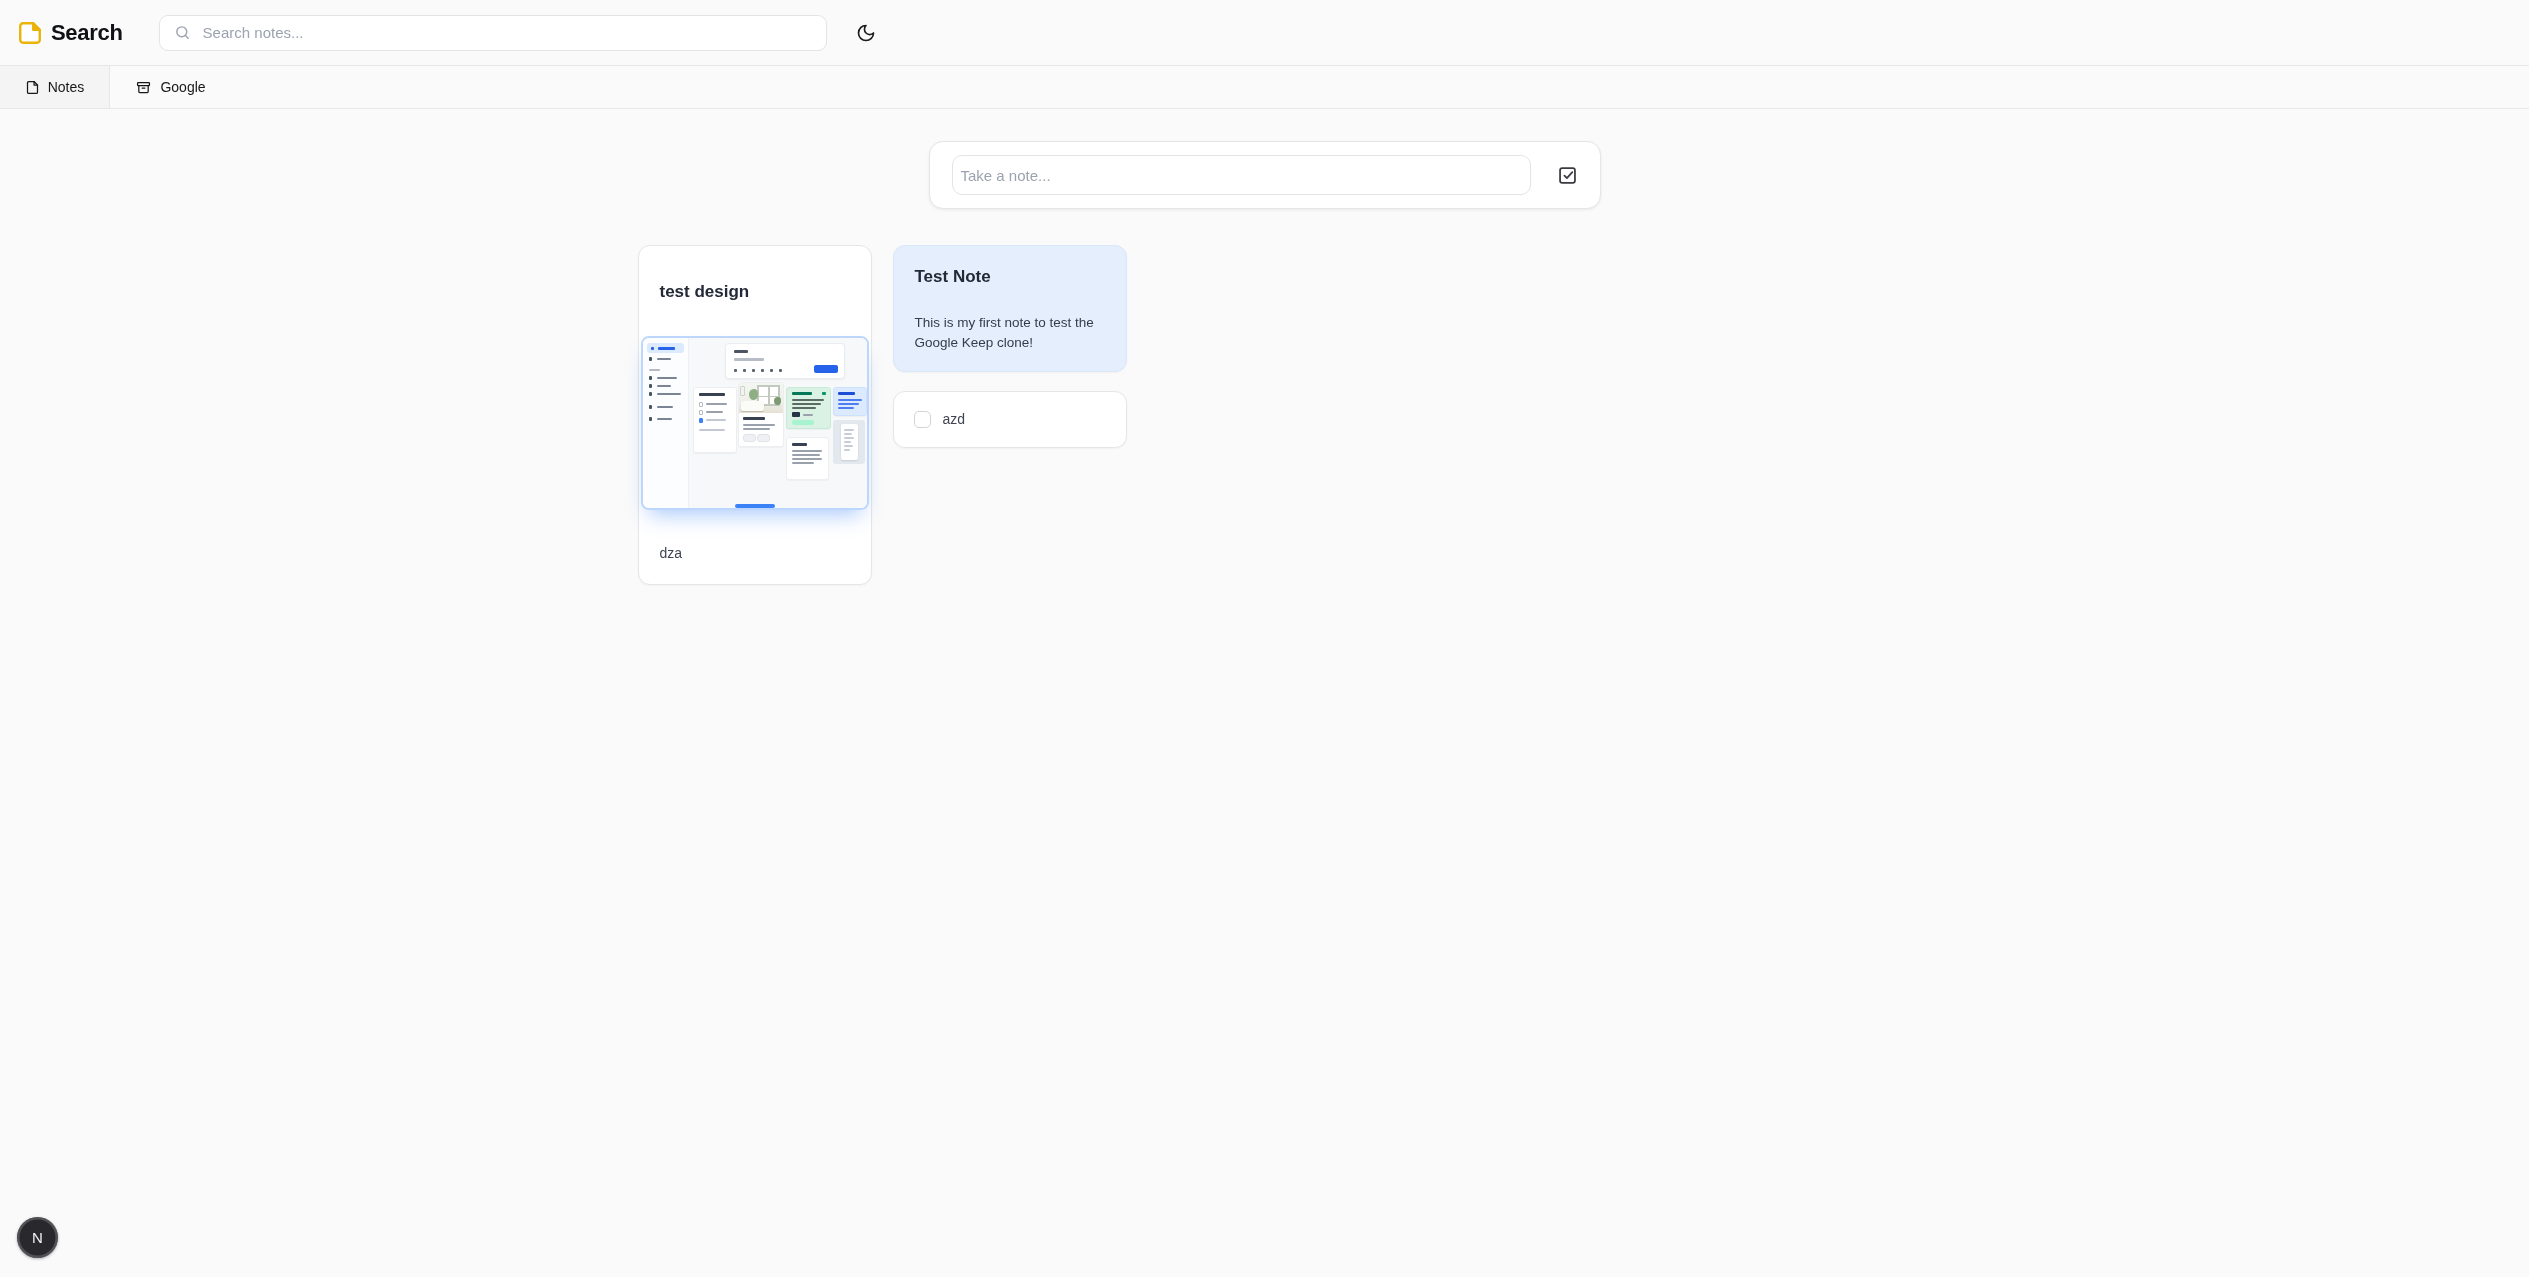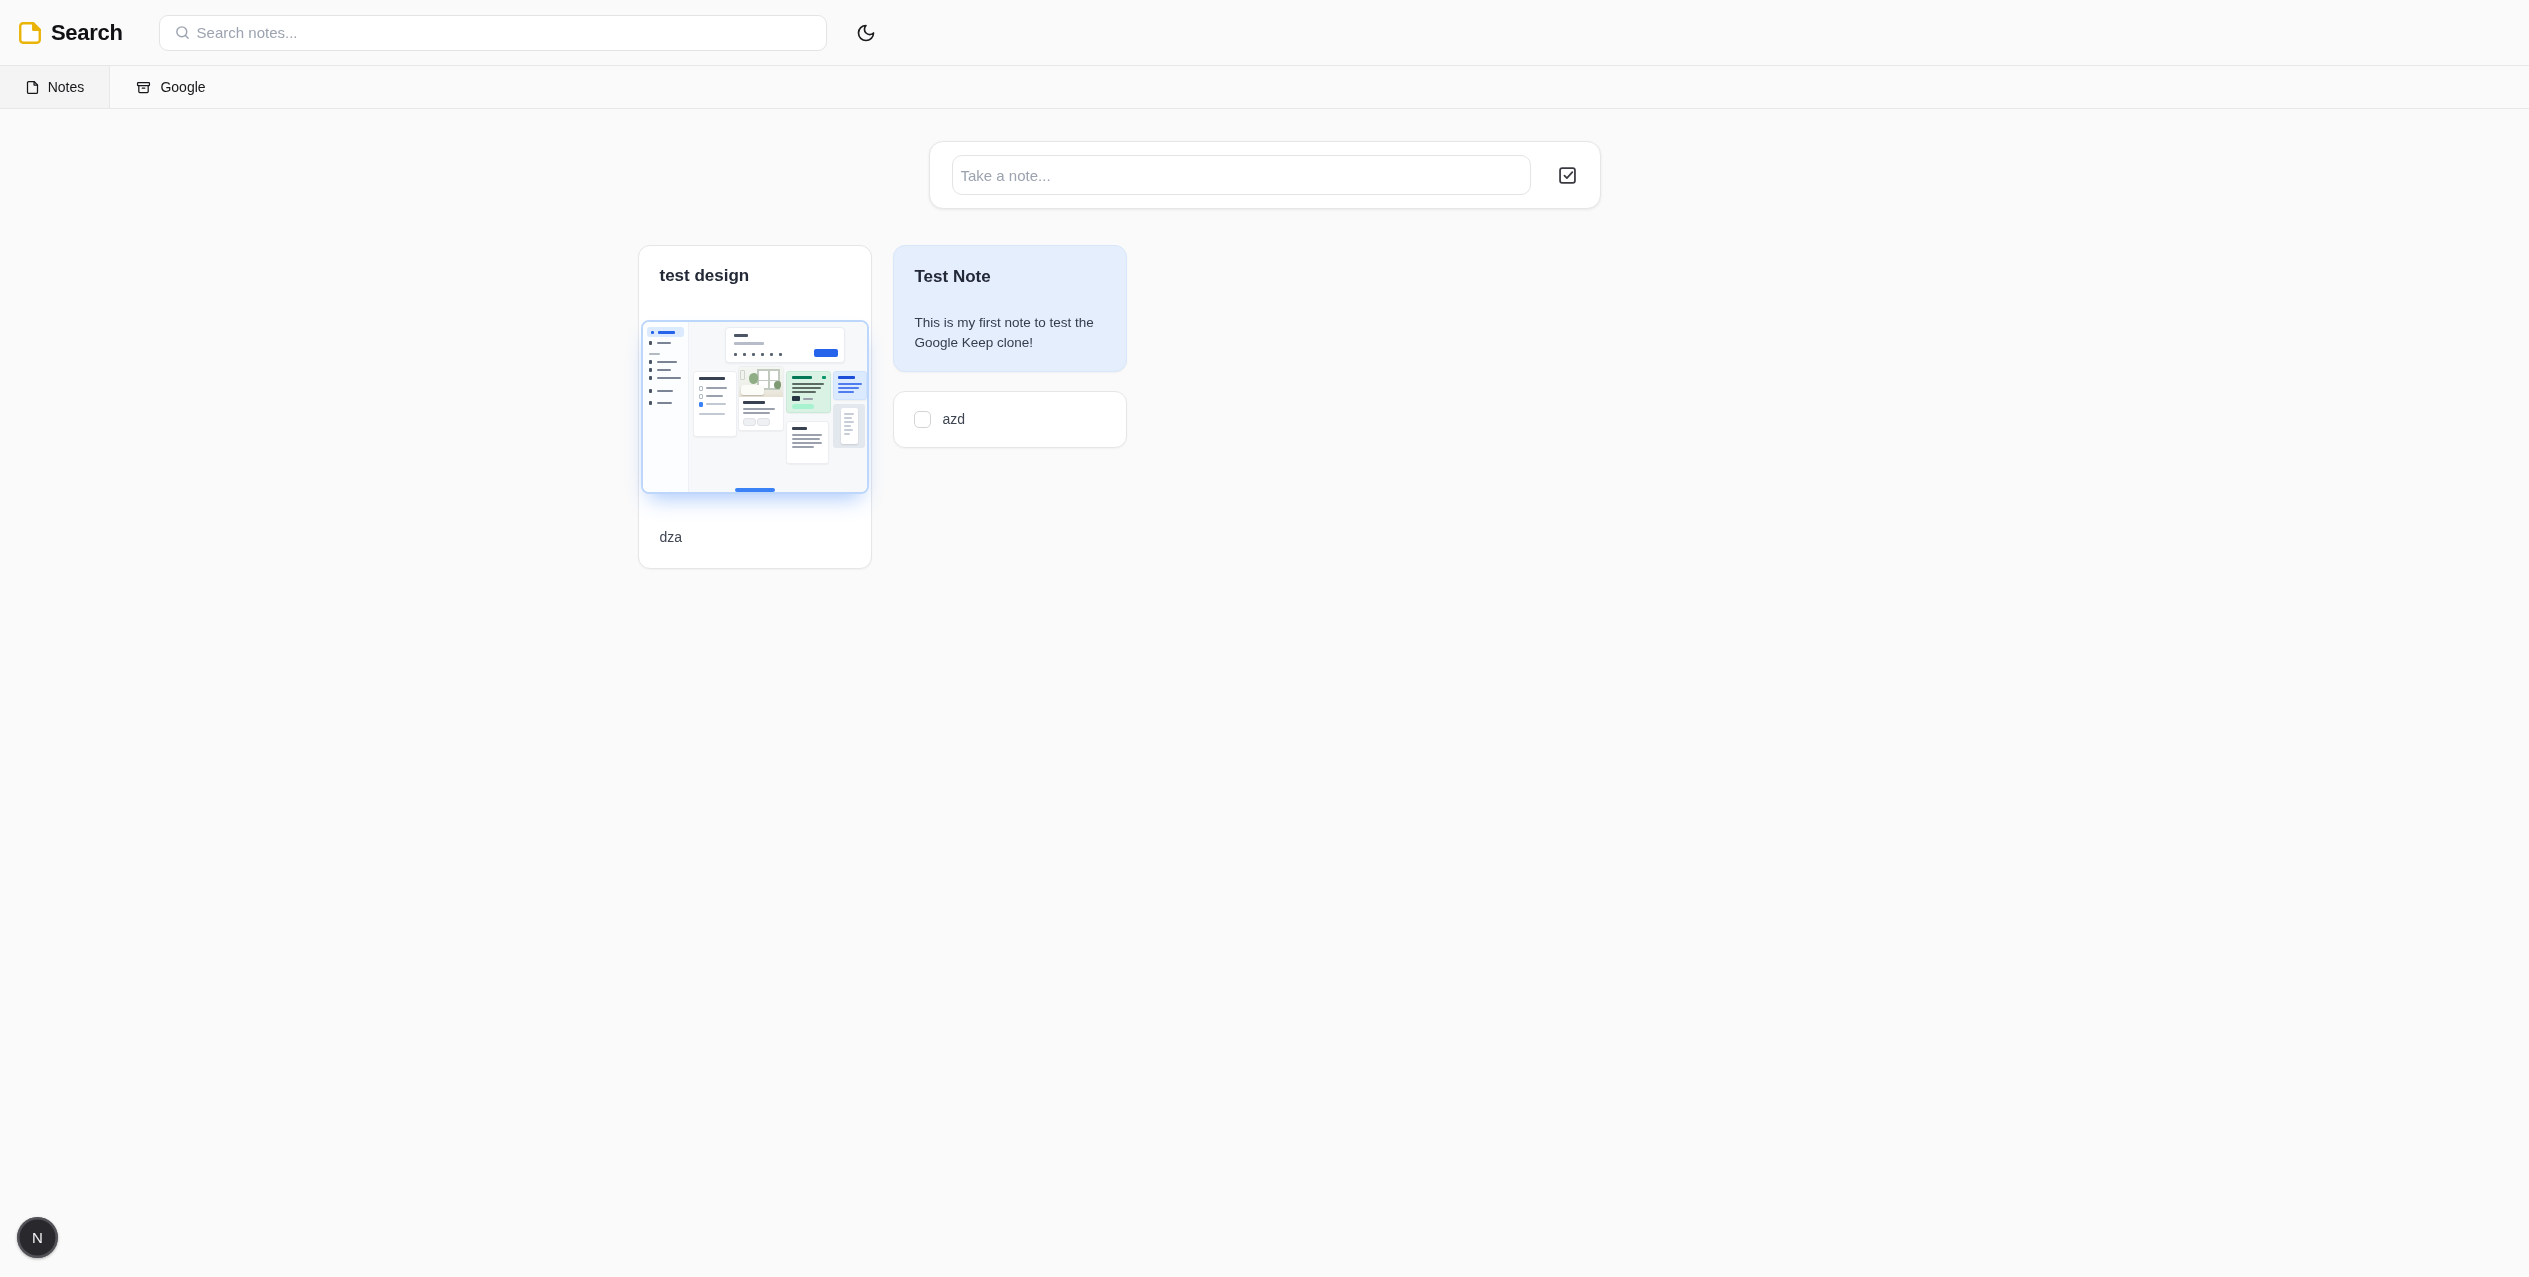--- a/index.html
+++ b/index.html
@@ -8,21 +8,21 @@
     background:#fafafa;color:#18181b;
     font-family:"Liberation Sans","DejaVu Sans",sans-serif;
     -webkit-font-smoothing:antialiased;
   }
   
   .header{display:flex;align-items:center;height:66px;padding-left:17px;
     border-bottom:1px solid #e7e7ea;box-sizing:border-box;background:#fafafa;}
   .brand{display:flex;align-items:center;gap:8px;}
   .brand-title{font-size:22px;font-weight:700;letter-spacing:-0.3px;color:#101114;}
   .search{margin-left:36px;width:668px;height:36px;background:#fff;border:1px solid #e4e4e7;
-    border-radius:9px;display:flex;align-items:center;padding:0 14px;gap:4px;box-sizing:border-box;}
+    border-radius:9px;display:flex;align-items:center;padding:0 14px;gap:10px;box-sizing:border-box;}
   .search input{border:none;outline:none;flex:1;font-size:15px;background:transparent;color:#18181b;}
   input::placeholder{color:#9ca3af;}
   .theme-btn{margin-left:21px;width:36px;height:36px;display:flex;align-items:center;justify-content:center;
     background:transparent;border:none;border-radius:8px;cursor:pointer;padding:0;}
   
   .tabbar{height:42px;border-bottom:1px solid #e7e7ea;display:flex;background:transparent;}
   .tab{display:flex;align-items:center;justify-content:center;gap:9px;font-size:14px;font-weight:500;
     color:#18181b;background:transparent;border:none;cursor:pointer;padding:0;box-sizing:border-box;}
   .tab-notes{width:110px;background:#f4f4f5;border-right:1px solid #e7e7ea;gap:8px;}
   .tab-archive{width:122px;}
@@ -35,21 +35,21 @@
   .icon-btn{background:none;border:none;display:flex;align-items:center;cursor:pointer;padding:0;}
   
   .board{width:1254px;margin:36px auto 0;display:flex;gap:21px;align-items:flex-start;}
   .bcol{width:234px;flex:none;display:flex;flex-direction:column;gap:19px;}
   .note{background:#fff;border:1px solid #e6e6e9;border-radius:12px;
     box-shadow:0 1px 2px rgba(0,0,0,.04);box-sizing:border-box;width:100%;cursor:pointer;}
   .note.blue{background:#e4eefc;border-color:#d9e7fa;}
   .note-title{font-size:17px;font-weight:700;color:#232936;line-height:20px;}
   .body-text{font-size:14px;color:#3f4652;line-height:19px;}
   
-  .card-img{padding:20px 0 21px;}
+  .card-img{padding:36px 0 21px;}
   .card-img .note-title{padding:0 21px;}
   .thumb{margin:34px 2px 0;height:170px;border:2px solid #bcd7fb;border-radius:8px;background:#fff;
     position:relative;overflow:hidden;box-shadow:0 12px 20px -8px rgba(59,130,246,.45);}
   .card-img .body-text{margin:34px 21px 0;}
   
   .card-text{padding:21px 21px 18px;}
   .card-text .note-body{margin-top:26px;font-size:13.5px;line-height:20px;color:#333d4d;}
   
   .card-check{padding:18px 20px;display:flex;align-items:center;gap:12px;}
   .cb{width:17px;height:17px;border:1.5px solid #d4d4d8;border-radius:5px;background:#fff;

